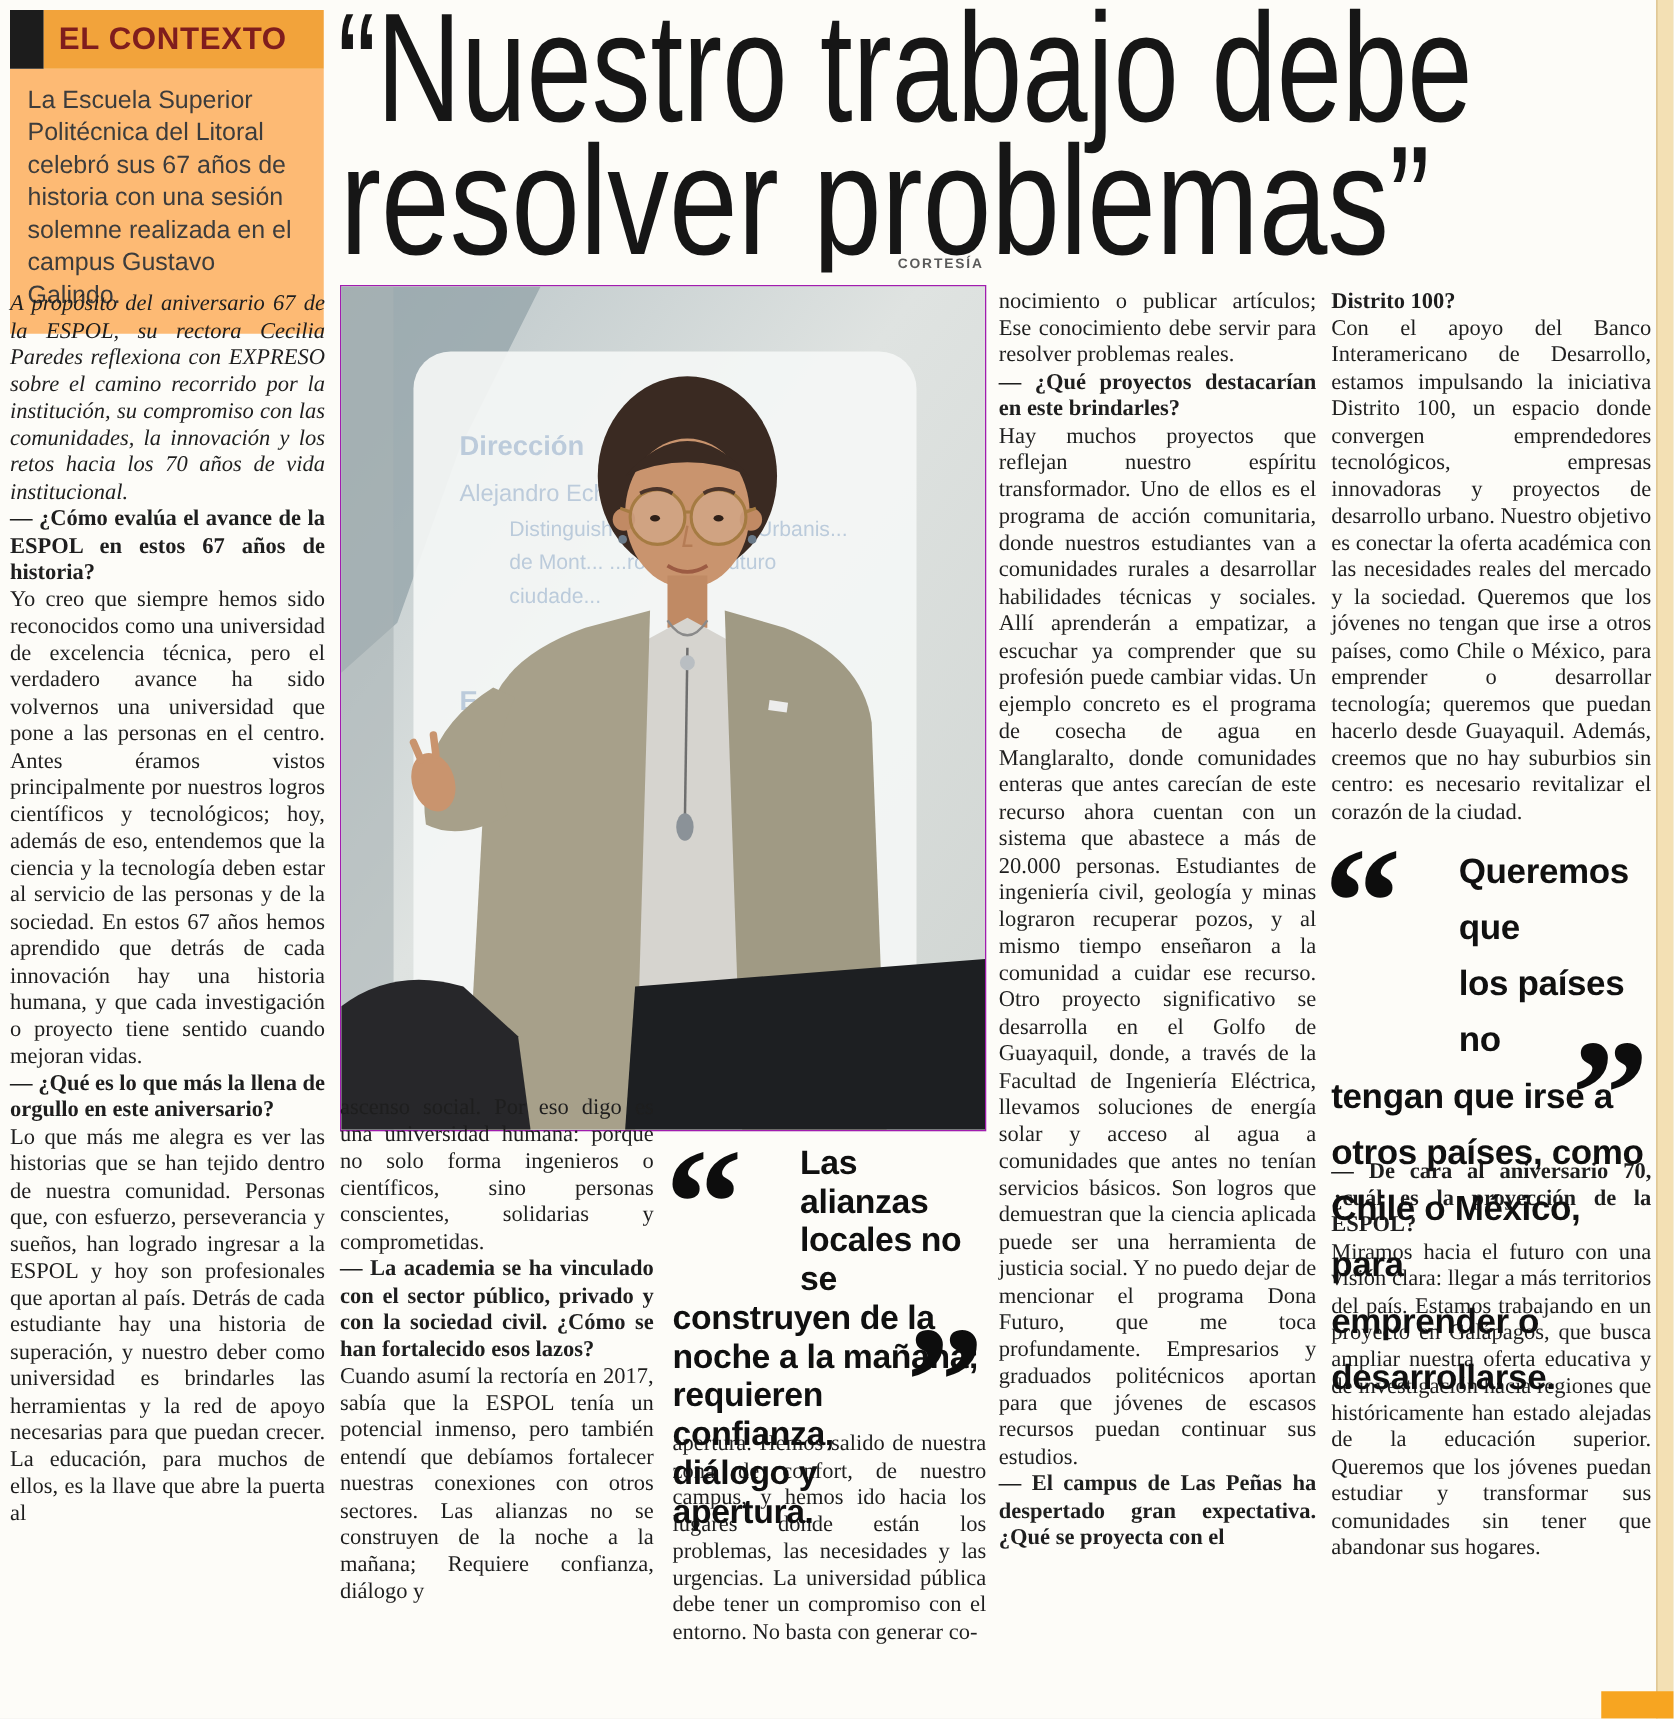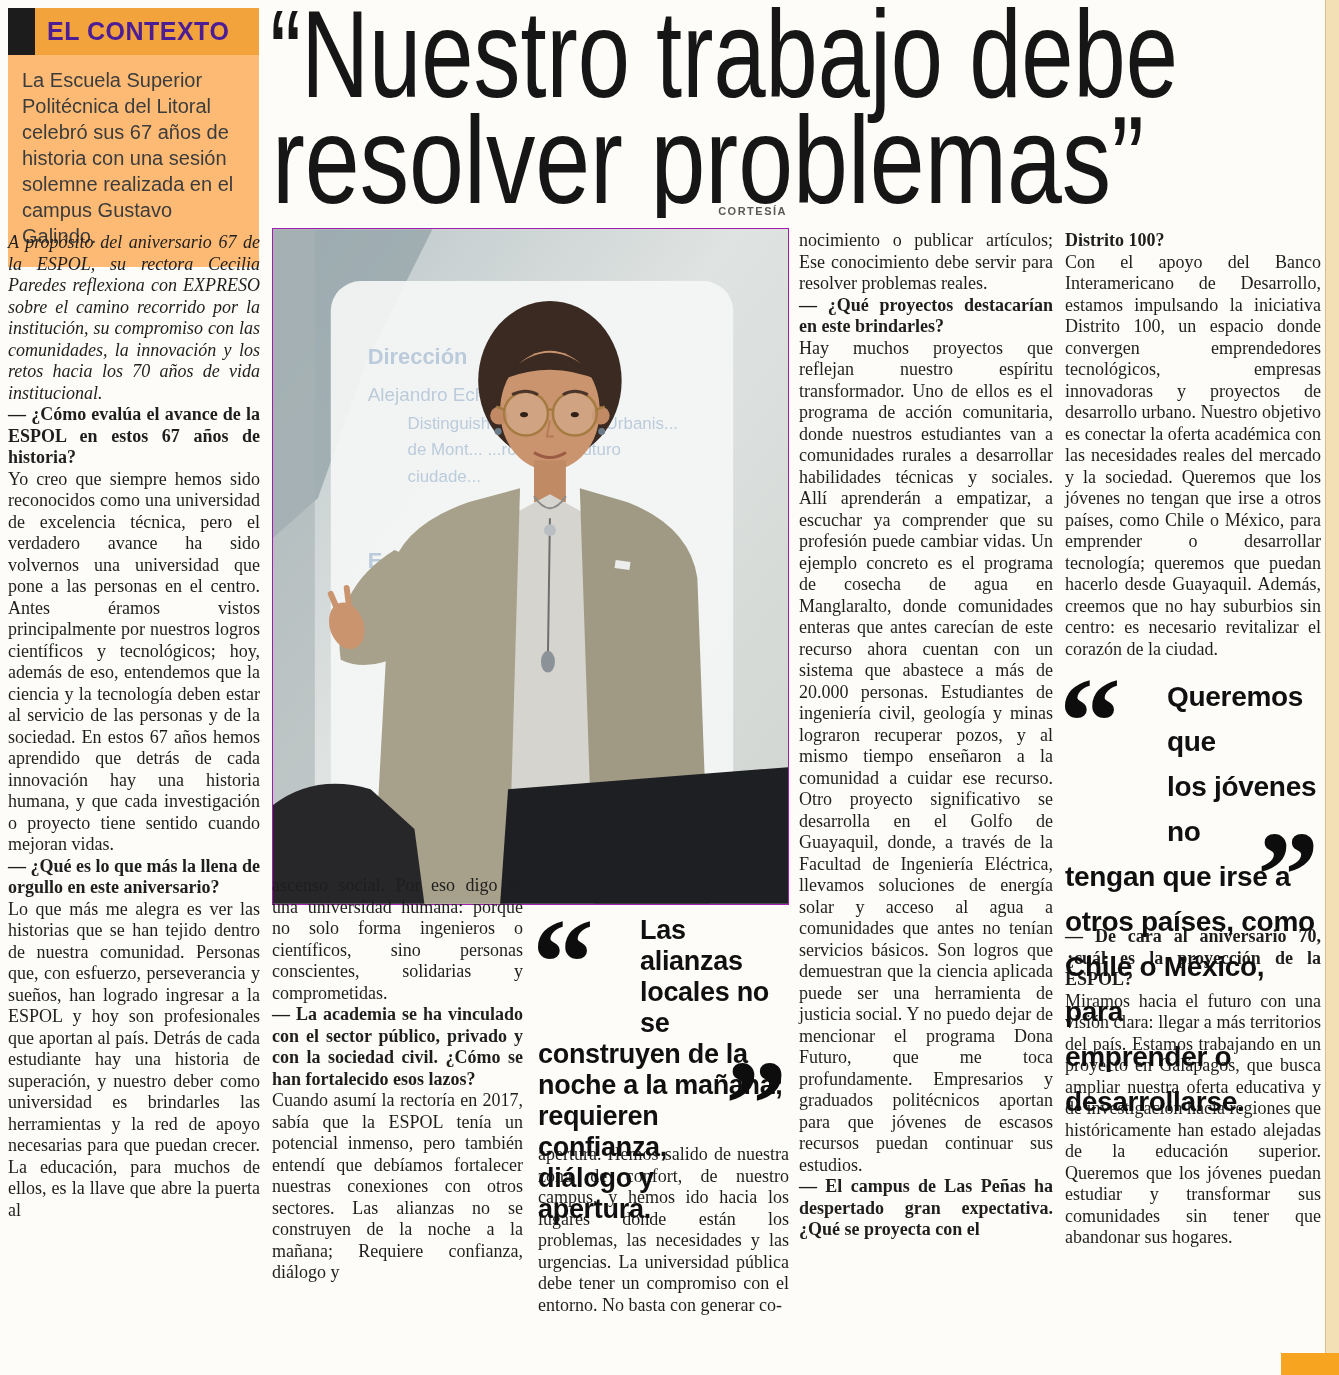--- a/index.html
+++ b/index.html
@@ -13,21 +13,21 @@
     color:#1e1e1e;
     margin:0 auto;
   }
   
   .context{position:absolute;left:8px;top:8px;width:251px;}
   .context-head{display:flex;align-items:stretch;height:47px;}
   .context-sq{width:27px;background:#1c1c1c;}
   .context-bar{flex:1;background:#F2A33B;display:flex;align-items:center;padding-left:12px;}
   .context-bar span{
     font-family:"Liberation Sans",sans-serif;font-weight:bold;
-    font-size:25px;color:#4c1d95;letter-spacing:.5px;
+    font-size:25px;color:#7f1d1d;letter-spacing:.5px;
   }
   .context-body{
     background:#fdba74;padding:12px 12px 18px 14px;
     font-family:"Liberation Sans",sans-serif;
     font-size:20px;line-height:26px;color:#3c3c3c;
   }
   
   .headline{position:absolute;left:268px;top:2px;width:1062px;height:216px;}
   
   .credit{
@@ -207,21 +207,21 @@
     <p>Hay muchos proyectos que reflejan nuestro espíritu transformador. Uno de ellos es el programa de acción comunitaria, donde nuestros estudiantes van a comunidades rurales a desarrollar habilidades técnicas y sociales. Allí aprenderán a empatizar, a escuchar ya comprender que su profesión puede cambiar vidas. Un ejemplo concreto es el programa de cosecha de agua en Manglaralto, donde comunidades enteras que antes carecían de este recurso ahora cuentan con un sistema que abastece a más de 20.000 personas. Estudiantes de ingeniería civil, geología y minas lograron recuperar pozos, y al mismo tiempo enseñaron a la comunidad a cuidar ese recurso. Otro proyecto significativo se desarrolla en el Golfo de Guayaquil, donde, a través de la Facultad de Ingeniería Eléctrica, llevamos soluciones de energía solar y acceso al agua a comunidades que antes no tenían servicios básicos. Son logros que demuestran que la ciencia aplicada puede ser una herramienta de justicia social. Y no puedo dejar de mencionar el programa Dona Futuro, que me toca profundamente. Empresarios y graduados politécnicos aportan para que jóvenes de escasos recursos puedan continuar sus estudios.</p>
     <p class="q">— El campus de Las Peñas ha despertado gran expectativa. ¿Qué se proyecta con el</p>
   </div>
 
   <div class="col col5">
     <p class="q">Distrito 100?</p>
     <p>Con el apoyo del Banco Interamericano de Desarrollo, estamos impulsando la iniciativa Distrito 100, un espacio donde convergen emprendedores tecnológicos, empresas innovadoras y proyectos de desarrollo urbano. Nuestro objetivo es conectar la oferta académica con las necesidades reales del mercado y la sociedad. Queremos que los jóvenes no tengan que irse a otros países, como Chile o México, para emprender o desarrollar tecnología; queremos que puedan hacerlo desde Guayaquil. Además, creemos que no hay suburbios sin centro: es necesario revitalizar el corazón de la ciudad.</p>
     <div class="pq pq2">
       <span class="pq-open">“</span>
       <div class="pq-line indent">Queremos que</div>
-      <div class="pq-line indent">los jóvenes no</div>
+      <div class="pq-line indent">los países no</div>
       <div class="pq-line">tengan que irse a</div>
       <div class="pq-line">otros países, como</div>
       <div class="pq-line">Chile o México, para</div>
       <div class="pq-line">emprender o</div>
       <div class="pq-line">desarrollarse.</div>
       <span class="pq-close">”</span>
     </div>
     <p class="q">— De cara al aniversario 70, ¿cuál es la proyección de la ESPOL?</p>
     <p>Miramos hacia el futuro con una visión clara: llegar a más territorios del país. Estamos trabajando en un proyecto en Galápagos, que busca ampliar nuestra oferta educativa y de investigación hacia regiones que históricamente han estado alejadas de la educación superior. Queremos que los jóvenes puedan estudiar y transformar sus comunidades sin tener que abandonar sus hogares.</p>
   </div>

